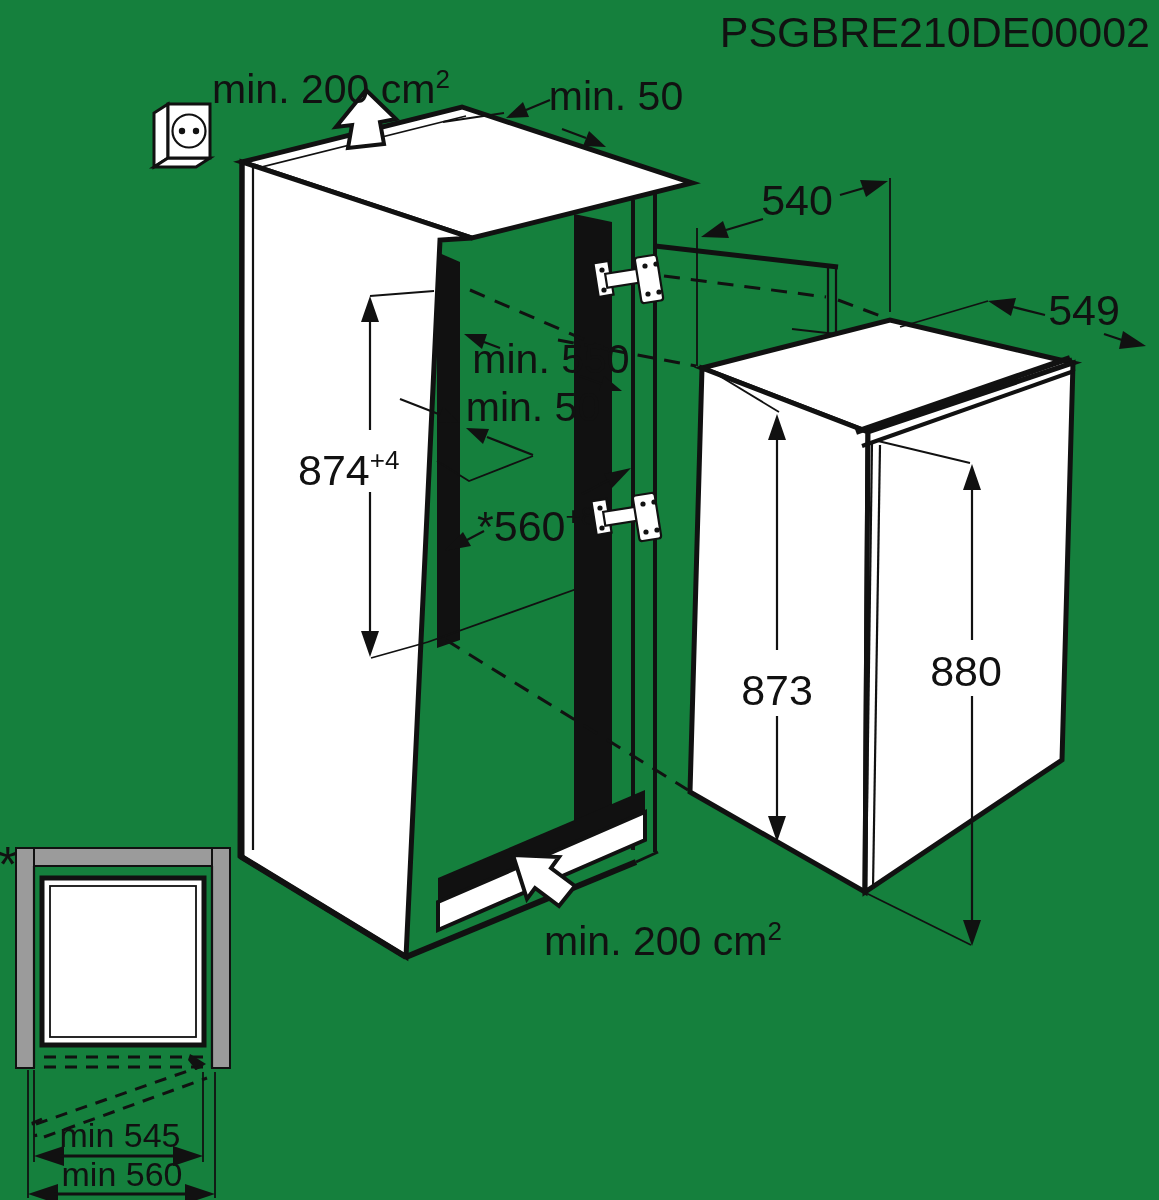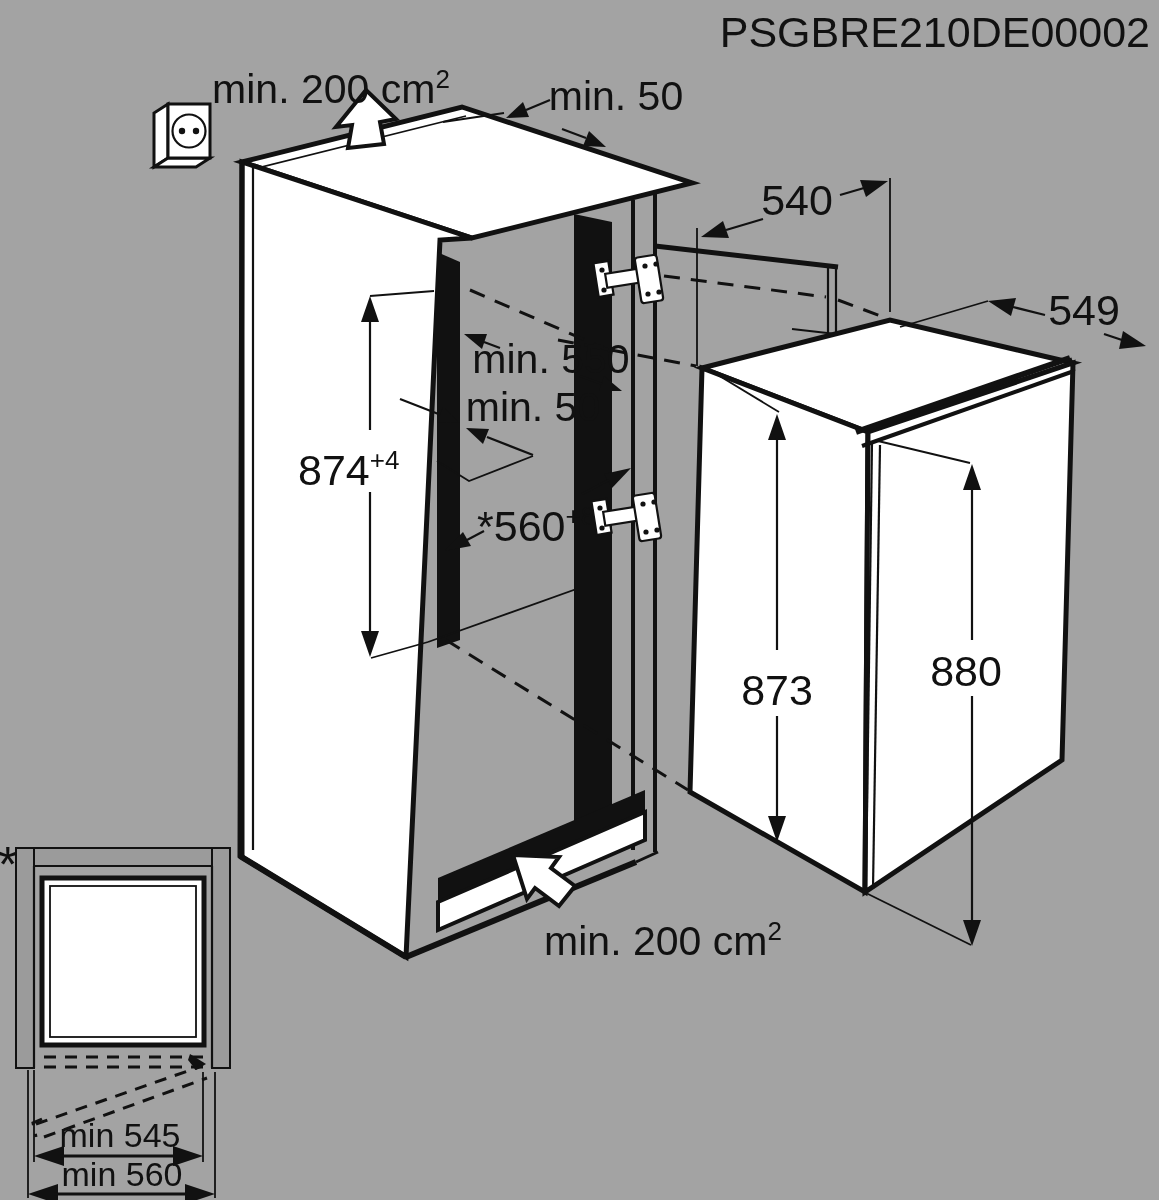--- a/index.html
+++ b/index.html
@@ -1,16 +1,16 @@
 <!DOCTYPE html>
 <html><head>
 <meta charset="utf-8">
 <style>
   html,body{margin:0;padding:0;background:#fff;}
-  .stage{position:relative;width:1159px;height:1200px;background:#a3a3a3;overflow:hidden;
+  .stage{position:relative;width:1159px;height:1200px;background:#15803d;overflow:hidden;
          font-family:"Liberation Sans",sans-serif;}
   svg{position:absolute;left:0;top:0;}
   svg line,svg path,svg polyline,svg polygon,svg rect,svg circle{
       stroke:#111;fill:none;stroke-linejoin:miter;stroke-linecap:butt;}
   .s6{stroke-width:6}.s5{stroke-width:5}.s4{stroke-width:4}.s3{stroke-width:3}
   .s2{stroke-width:2.2}.t{stroke-width:1.8}
   .dash{stroke-width:3;stroke-dasharray:16 11}
   .dash2{stroke-width:3;stroke-dasharray:12 9}
   .f{fill:#111;stroke:none;}
   .w{fill:#fff;}

